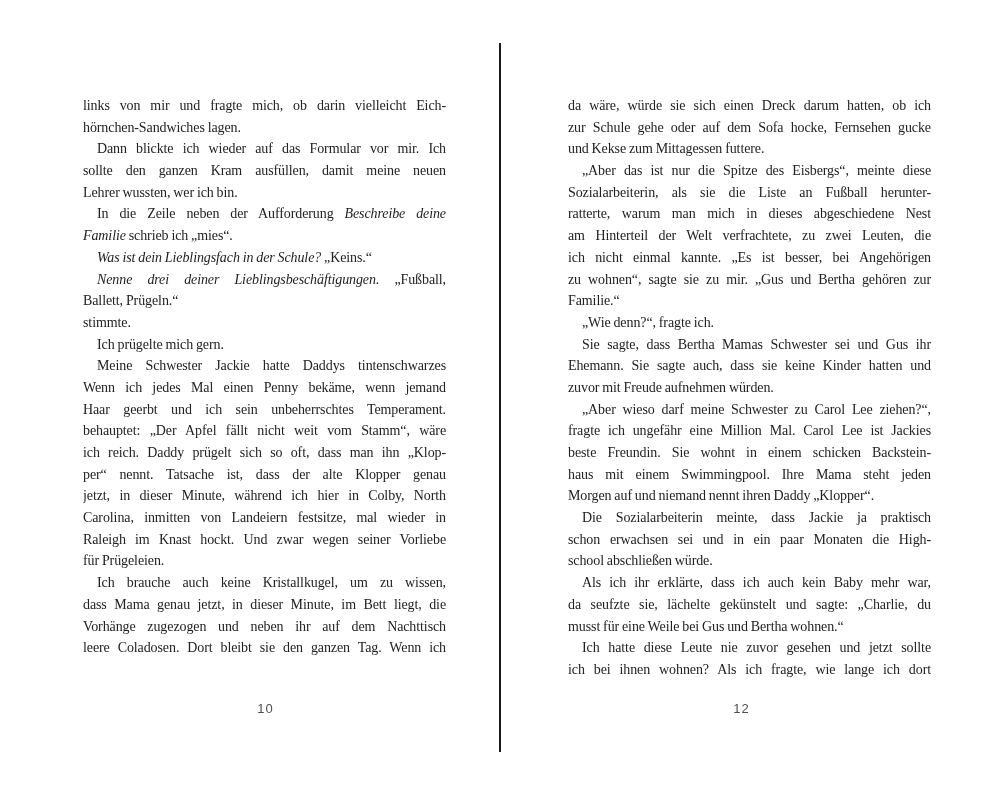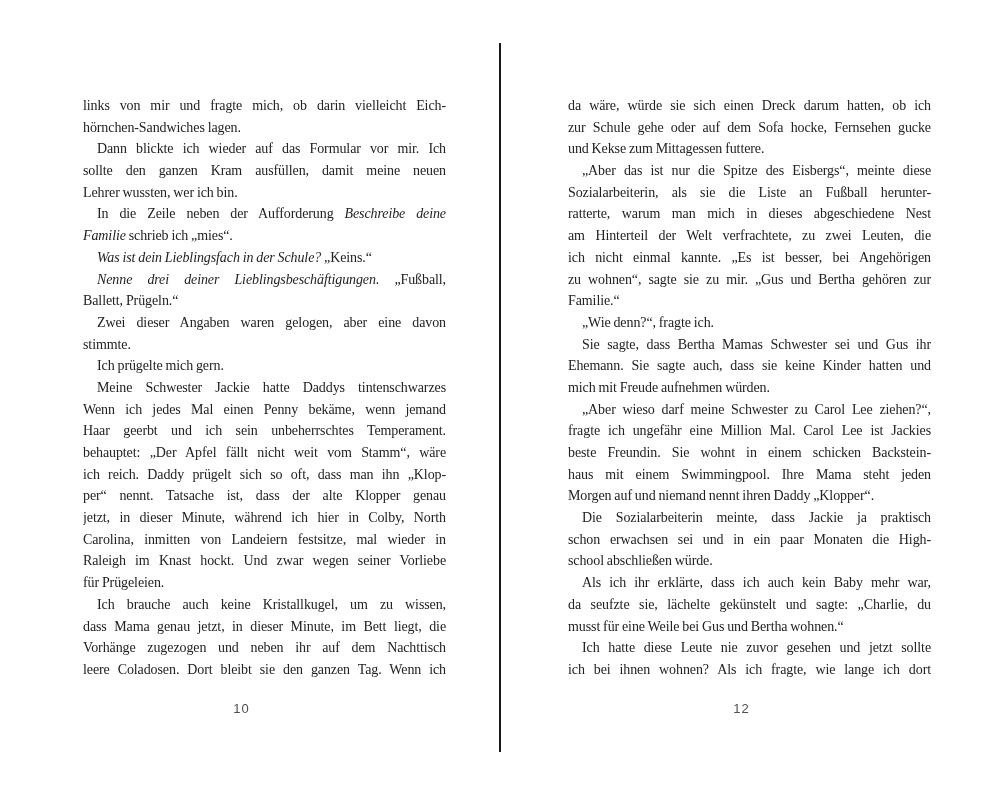--- a/index.html
+++ b/index.html
@@ -48,40 +48,39 @@
   .folio {
     position: absolute;
     top: 701px;
     width: 363px;
     text-align: center;
     font-family: "Liberation Sans", sans-serif;
     font-size: 13px;
     letter-spacing: 1px;
     color: #4f4f4f;
   }
-  .folio.left  { left: 60px; }
+  .folio.left  { left: 84px; }
   .folio.right { left: 560px; }
 </style>
 </head>
 <body>
 
 <div class="stage">
 
   <div class="text-block left" id="left-lines">
       <div class="line"><span>links von mir und fragte mich, ob darin vielleicht Eich-</span></div>
       <div class="line end"><span>hörnchen-Sandwiches lagen.</span></div>
       <div class="line ind"><span>Dann blickte ich wieder auf das Formular vor mir. Ich</span></div>
       <div class="line"><span>sollte den ganzen Kram ausfüllen, damit meine neuen</span></div>
       <div class="line end"><span>Lehrer wussten, wer ich bin.</span></div>
       <div class="line ind"><span>In die Zeile neben der Aufforderung </span><span class="it">Beschreibe deine</span></div>
       <div class="line end"><span class="it">Familie</span><span> schrieb ich „mies“.</span></div>
       <div class="line end ind"><span class="it">Was ist dein Lieblingsfach in der Schule?</span><span> „Keins.“</span></div>
       <div class="line ind"><span class="it">Nenne drei deiner Lieblingsbeschäftigungen.</span><span> „Fußball,</span></div>
       <div class="line end"><span>Ballett, Prügeln.“</span></div>
-      <div class="line ind"><span>Zwei dieser Angaben waren gelogen, aber eine davon</span></div>
       <div class="line end"><span>stimmte.</span></div>
       <div class="line end ind"><span>Ich prügelte mich gern.</span></div>
       <div class="line ind"><span>Meine Schwester Jackie hatte Daddys tintenschwarzes</span></div>
       <div class="line"><span>Wenn ich jedes Mal einen Penny bekäme, wenn jemand</span></div>
       <div class="line"><span>Haar geerbt und ich sein unbeherrschtes Temperament.</span></div>
       <div class="line"><span>behauptet: „Der Apfel fällt nicht weit vom Stamm“, wäre</span></div>
       <div class="line"><span>ich reich. Daddy prügelt sich so oft, dass man ihn „Klop-</span></div>
       <div class="line"><span>per“ nennt. Tatsache ist, dass der alte Klopper genau</span></div>
       <div class="line"><span>jetzt, in dieser Minute, während ich hier in Colby, North</span></div>
       <div class="line"><span>Carolina, inmitten von Landeiern festsitze, mal wieder in</span></div>
@@ -102,21 +101,21 @@
       <div class="line ind"><span>„Aber das ist nur die Spitze des Eisbergs“, meinte diese</span></div>
       <div class="line"><span>Sozialarbeiterin, als sie die Liste an Fußball herunter-</span></div>
       <div class="line"><span>ratterte, warum man mich in dieses abgeschiedene Nest</span></div>
       <div class="line"><span>am Hinterteil der Welt verfrachtete, zu zwei Leuten, die</span></div>
       <div class="line"><span>ich nicht einmal kannte. „Es ist besser, bei Angehörigen</span></div>
       <div class="line"><span>zu wohnen“, sagte sie zu mir. „Gus und Bertha gehören zur</span></div>
       <div class="line end"><span>Familie.“</span></div>
       <div class="line end ind"><span>„Wie denn?“, fragte ich.</span></div>
       <div class="line ind"><span>Sie sagte, dass Bertha Mamas Schwester sei und Gus ihr</span></div>
       <div class="line"><span>Ehemann. Sie sagte auch, dass sie keine Kinder hatten und</span></div>
-      <div class="line end"><span>mich mit Freude aufnehmen würden.</span></div>
+      <div class="line end"><span>zuvor mit Freude aufnehmen würden.</span></div>
       <div class="line ind"><span>„Aber wieso darf meine Schwester zu Carol Lee ziehen?“,</span></div>
       <div class="line"><span>fragte ich ungefähr eine Million Mal. Carol Lee ist Jackies</span></div>
       <div class="line"><span>beste Freundin. Sie wohnt in einem schicken Backstein-</span></div>
       <div class="line"><span>haus mit einem Swimmingpool. Ihre Mama steht jeden</span></div>
       <div class="line end"><span>Morgen auf und niemand nennt ihren Daddy „Klopper“.</span></div>
       <div class="line ind"><span>Die Sozialarbeiterin meinte, dass Jackie ja praktisch</span></div>
       <div class="line"><span>schon erwachsen sei und in ein paar Monaten die High-</span></div>
       <div class="line end"><span>school abschließen würde.</span></div>
       <div class="line ind"><span>Als ich ihr erklärte, dass ich auch kein Baby mehr war,</span></div>
       <div class="line"><span>da seufzte sie, lächelte gekünstelt und sagte: „Charlie, du</span></div>

